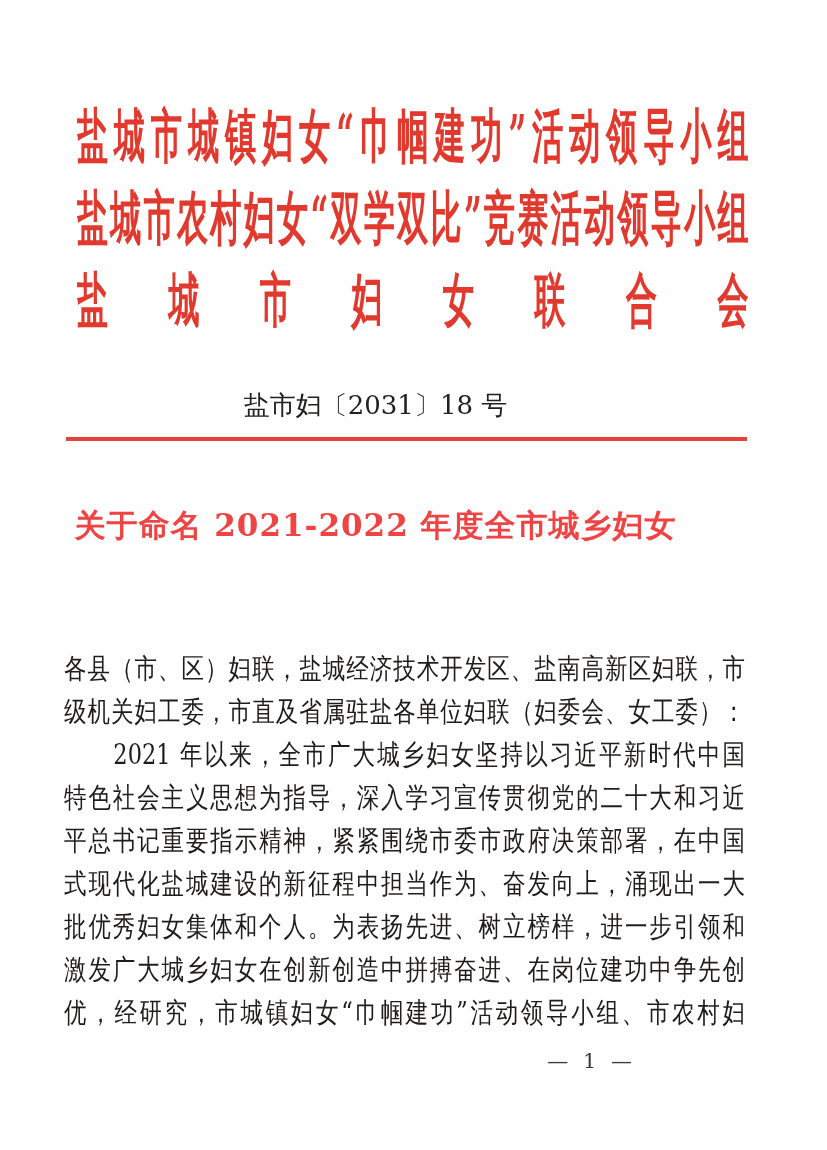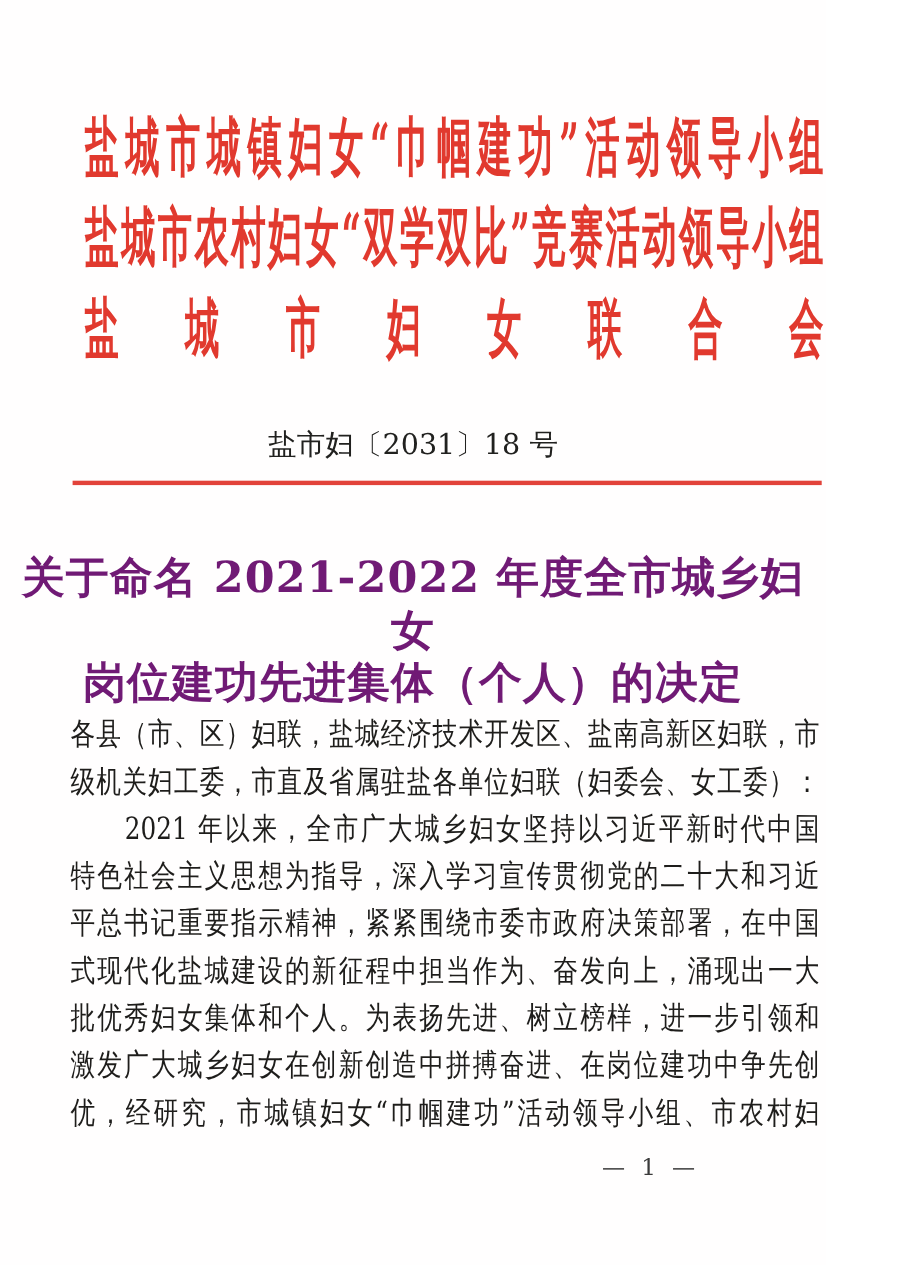--- a/index.html
+++ b/index.html
@@ -63,24 +63,24 @@
 
   
   .doc-title {
     position: absolute;
     top: 501px;
     left: 0;
     width: 100%;
     text-align: center;
   }
   .title-line {
-    font-size: 39px;
+    font-size: 31px;
     line-height: 48px;
     font-weight: 700;
-    color: #701a75;
+    color: #ef4444;
     letter-spacing: 1px;
   }
 
   
   .doc-body {
     position: absolute;
     top: 647px;
     left: 64px;
     width: 681px;
   }
@@ -117,21 +117,20 @@
     <div class="letterhead-line">盐城市农村妇女“双学双比”竞赛活动领导小组</div>
     <div class="letterhead-line">盐城市妇女联合会</div>
   </div>
 
   <div class="doc-number">盐市妇〔2031〕18 号</div>
 
   <div class="red-divider"></div>
 
   <div class="doc-title">
     <div class="title-line">关于命名 2021-2022 年度全市城乡妇女</div>
-    <div class="title-line">岗位建功先进集体（个人）的决定</div>
   </div>
 
   <div class="doc-body">
     <div class="body-line">各县（市、区）妇联，盐城经济技术开发区、盐南高新区妇联，市</div>
     <div class="body-line">级机关妇工委，市直及省属驻盐各单位妇联（妇委会、女工委）：</div>
     <div class="body-line">　　2021 年以来，全市广大城乡妇女坚持以习近平新时代中国</div>
     <div class="body-line">特色社会主义思想为指导，深入学习宣传贯彻党的二十大和习近</div>
     <div class="body-line">平总书记重要指示精神，紧紧围绕市委市政府决策部署，在中国</div>
     <div class="body-line">式现代化盐城建设的新征程中担当作为、奋发向上，涌现出一大</div>
     <div class="body-line">批优秀妇女集体和个人。为表扬先进、树立榜样，进一步引领和</div>

